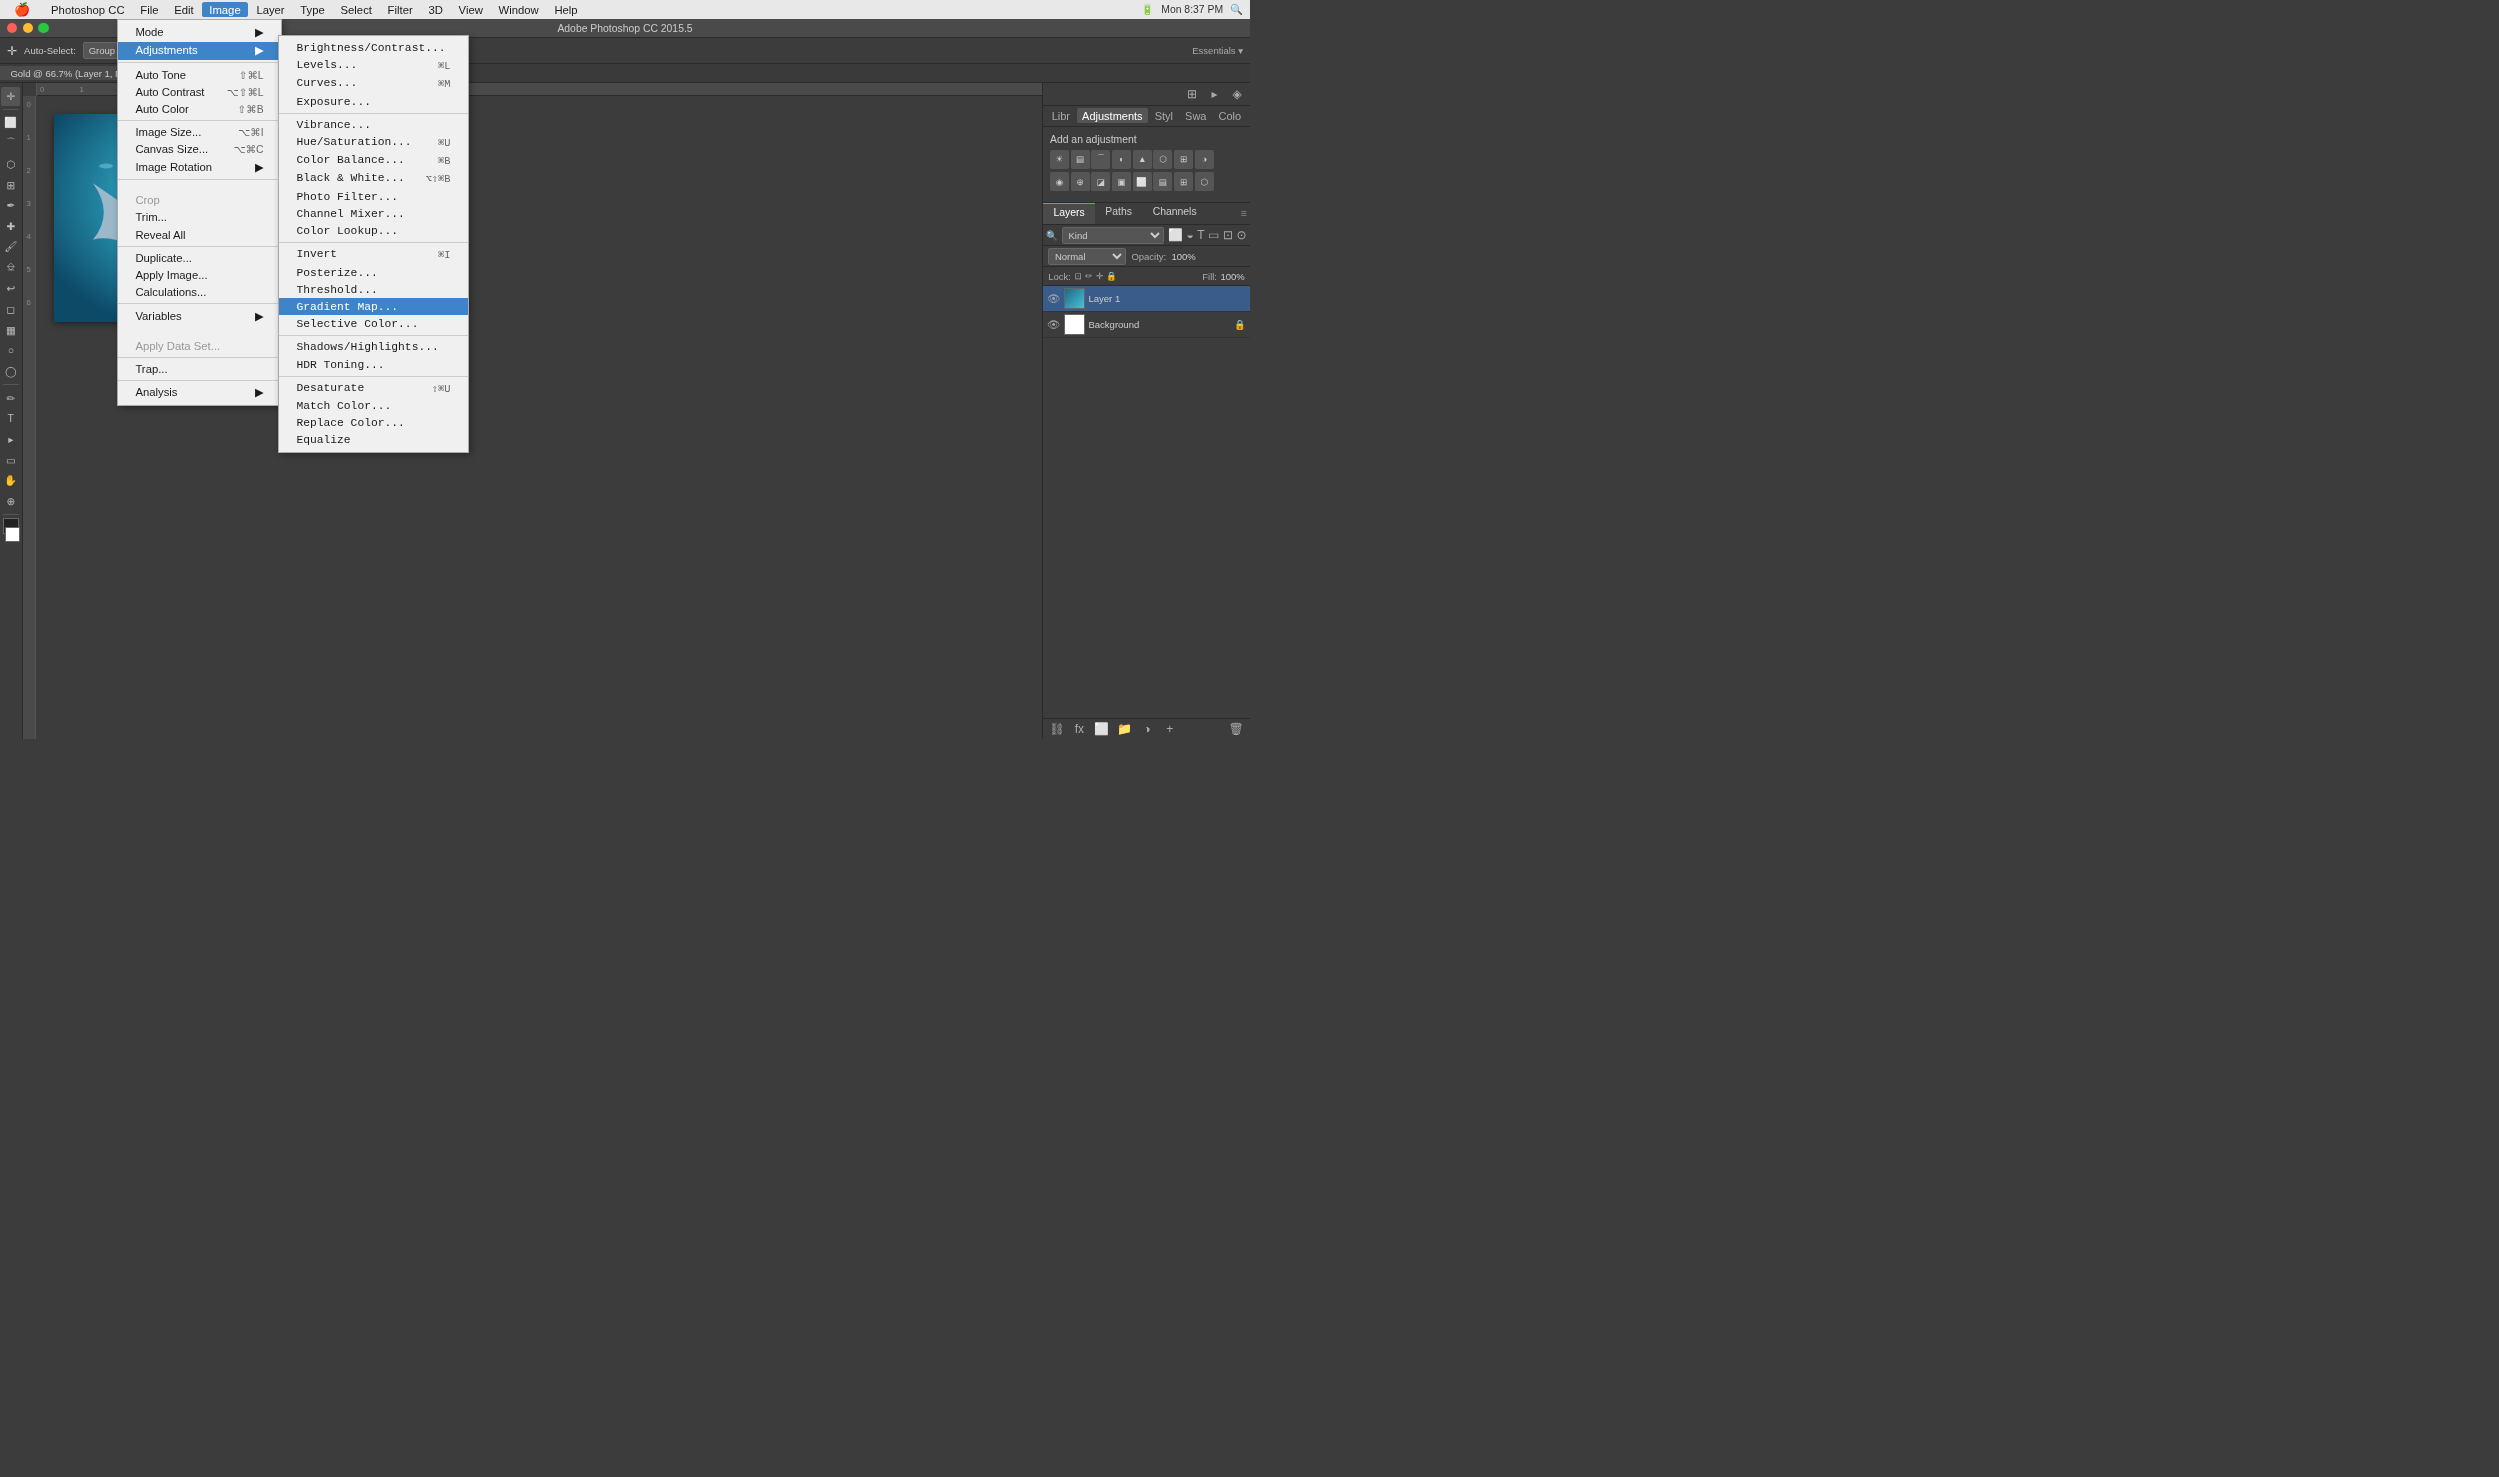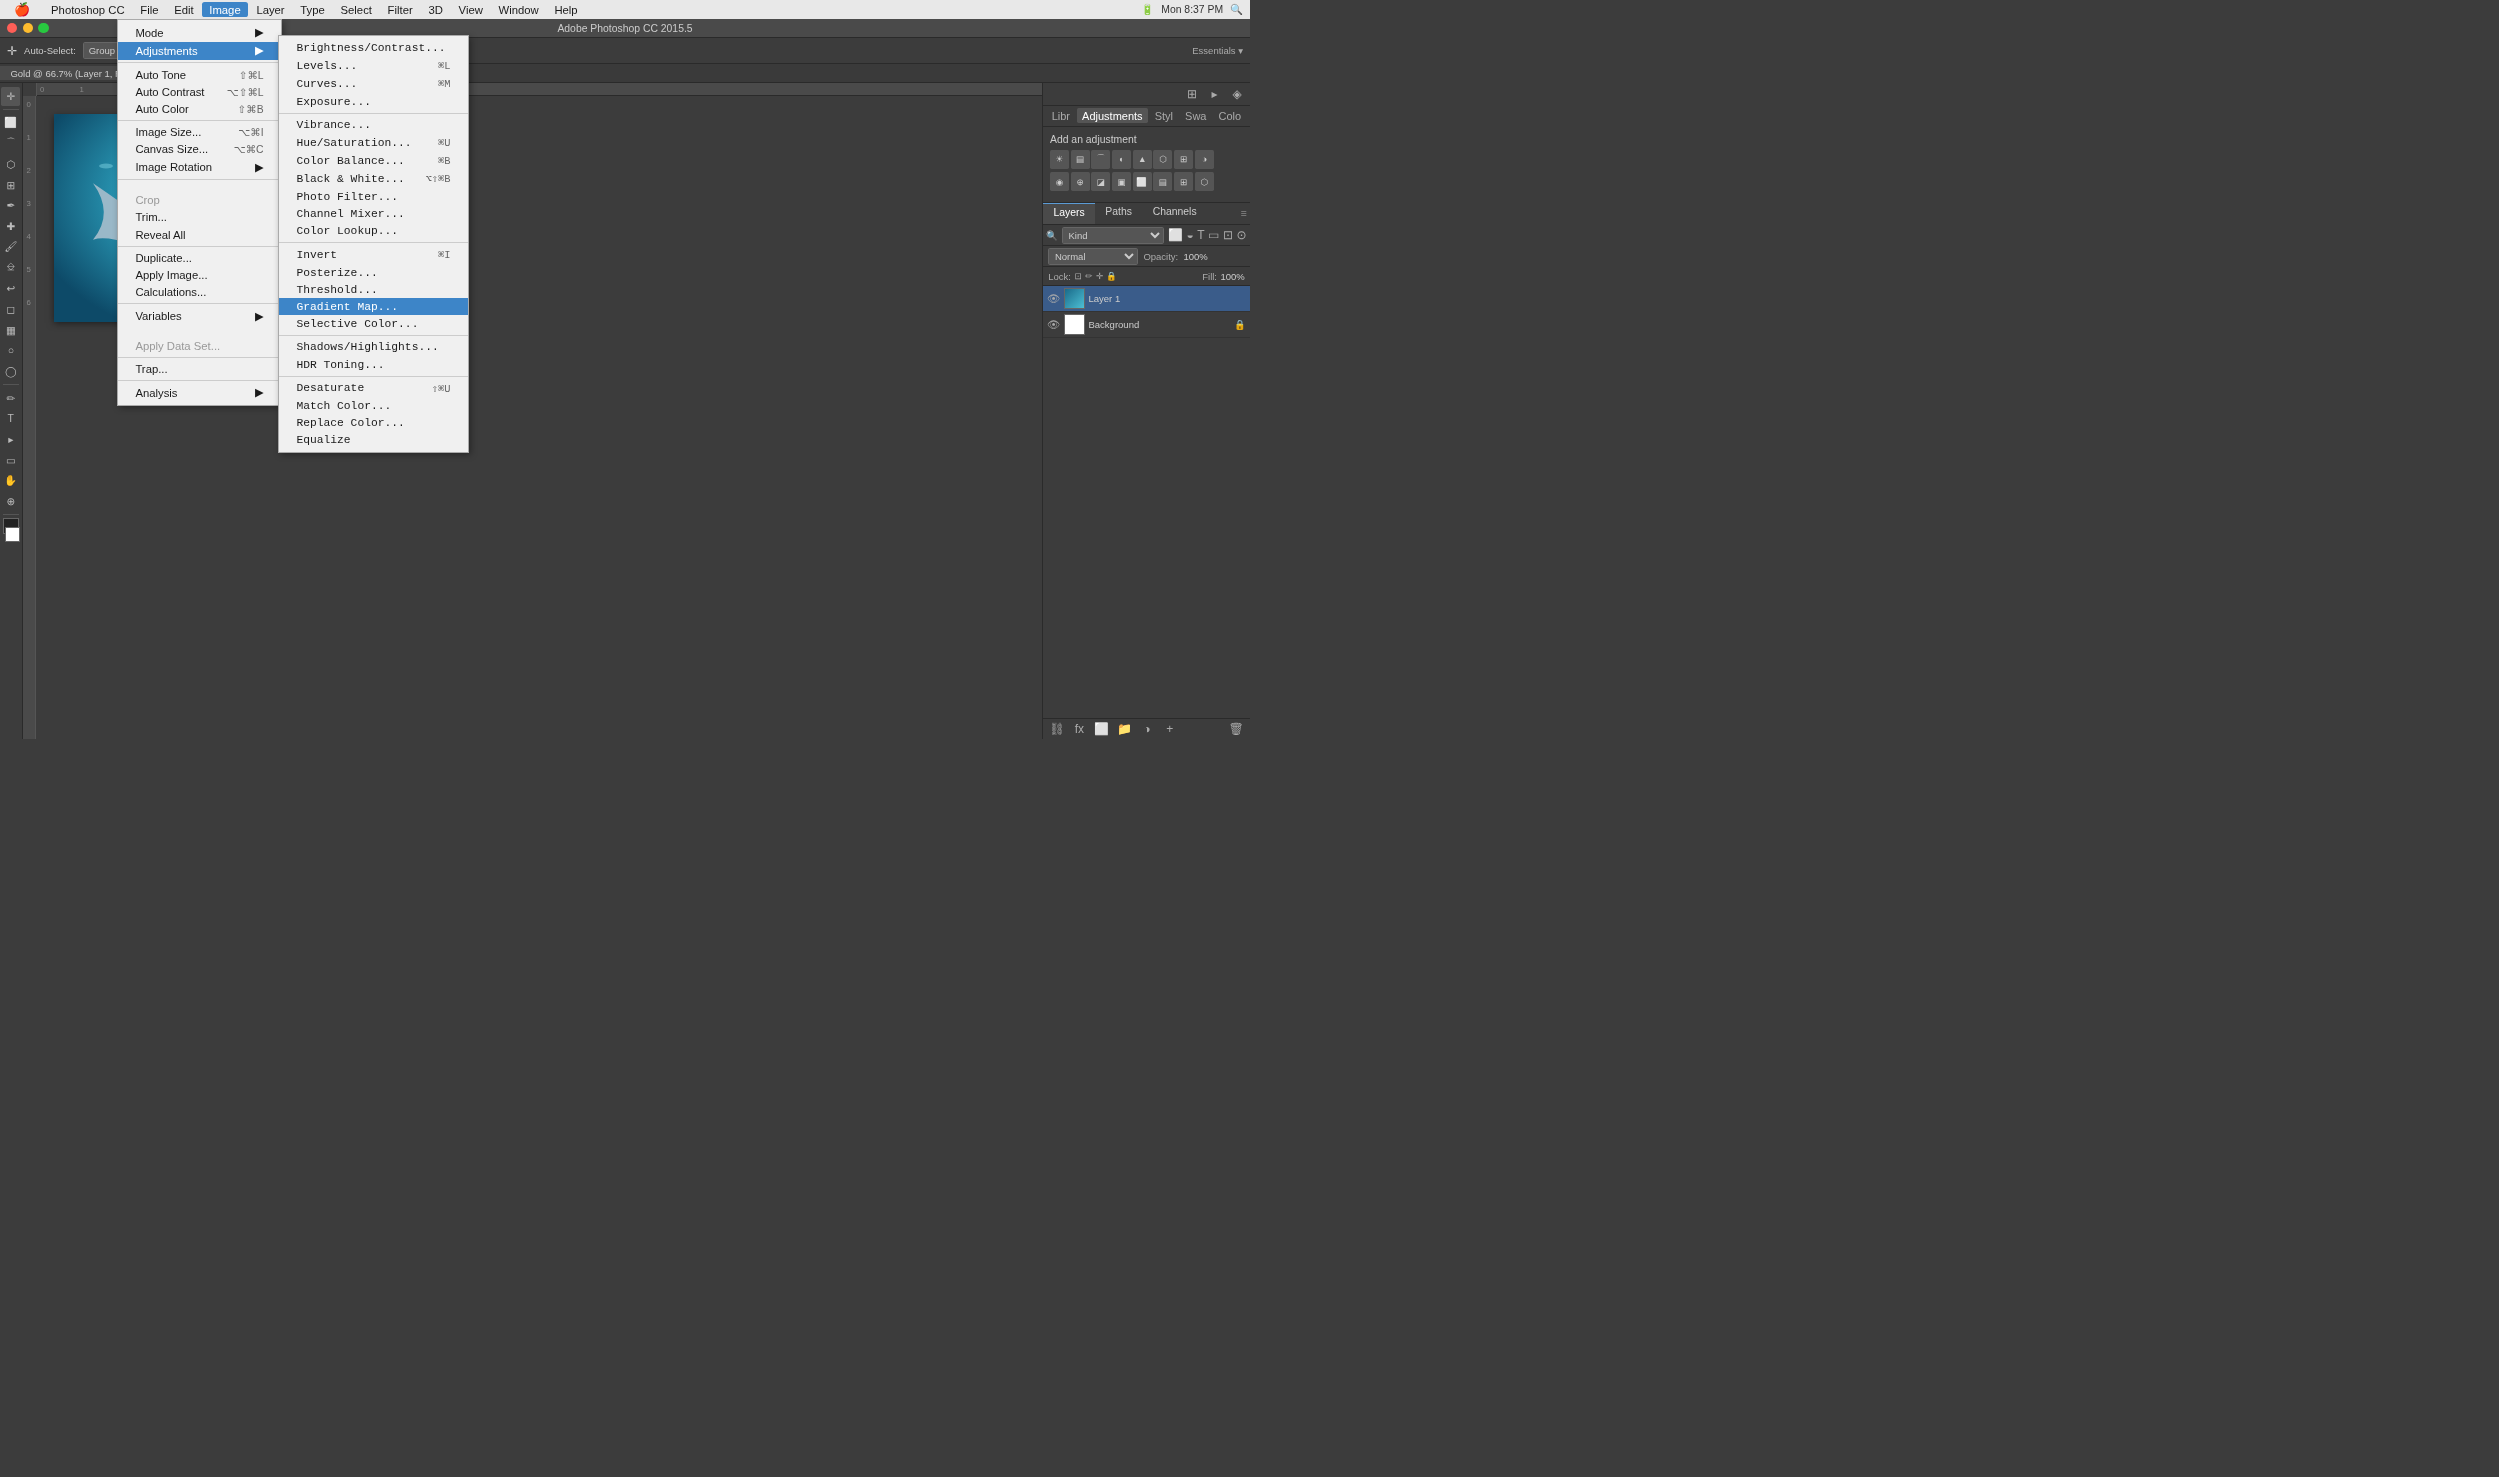--- a/index.html
+++ b/index.html
@@ -287,21 +287,21 @@
       border-bottom: 0.9px solid #2a2a2a;
       font-size: 9.5px;
     }
     .blend-mode-select {
       background: #555;
       border: 0.9px solid #666;
       color: #ccc;
       font-size: 9.5px;
       padding: 0.9px 1.7px;
       border-radius: 1.7px;
-      width: 90px;
+      width: 78px;
     }
     .opacity-label { color: #aaa; font-size: 9.5px; }
     .opacity-val { color: #ccc; font-size: 9.5px; }
     .lock-row {
       height: 19px;
       display: flex;
       align-items: center;
       padding: 0 5.2px;
       gap: 3.5px;
       border-bottom: 0.9px solid #2a2a2a;
@@ -384,21 +384,20 @@
       box-shadow: 1.7px 1.7px 7px rgba(0,0,0,0.4);
       z-index: 600;
       min-width: 156px;
       padding: 3.5px 0;
       color: #1a1a1a;
       font-size: 11.3px;
     }
     .menu-item {
       padding: 2.6px 17.4px;
       display: flex;
-      align-items: center;
       justify-content: space-between;
       cursor: pointer;
       white-space: nowrap;
     }
     .menu-item:hover, .menu-item.highlighted {
       background: #3d85c8;
       color: white;
     }
     .menu-item.disabled {
       color: #999;

